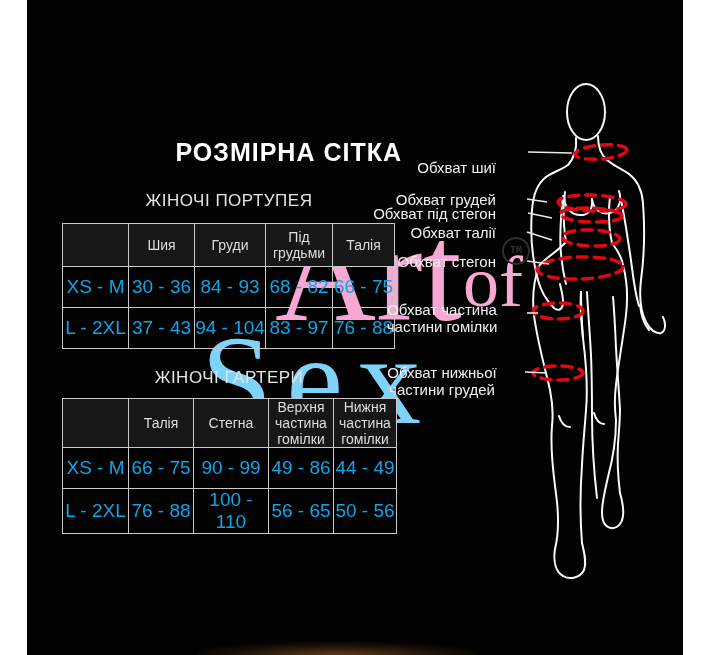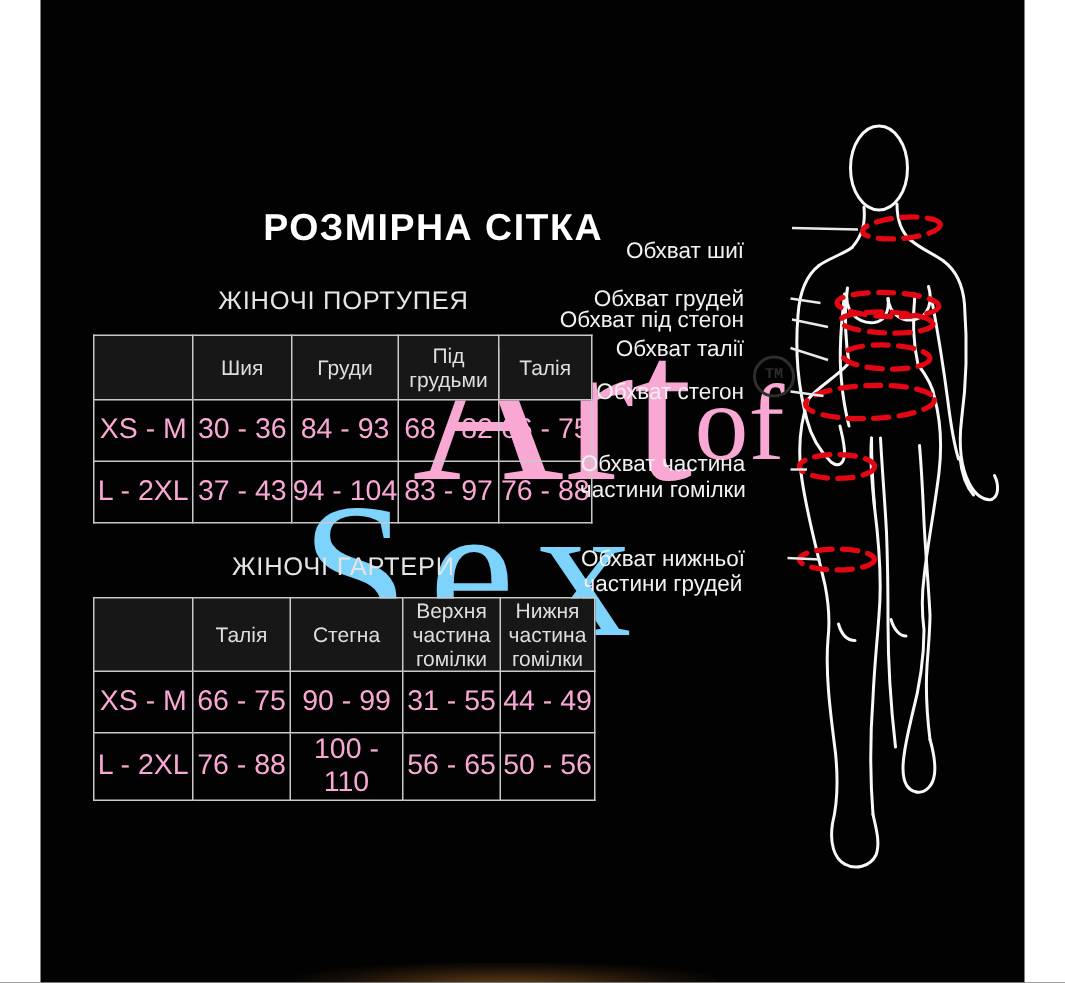--- a/index.html
+++ b/index.html
@@ -23,21 +23,21 @@
          color:#ffffff;font-size:25px;font-weight:bold;letter-spacing:1px;margin-top:20px;}
   .tbl-heading{position:absolute;z-index:3;width:334px;text-align:center;color:#e4e4e4;
          font-size:17px;letter-spacing:.5px;}
   #heading-1{left:35px;top:191px;}
   #heading-2{left:35px;top:368px;}
 
   table.size{position:absolute;z-index:3;left:35px;border-collapse:collapse;table-layout:fixed;}
   #table-1{top:223px;width:332px;}
   #table-2{top:398px;width:334px;}
   table.size td,table.size th{border:1.5px solid #c9c9c9;text-align:center;vertical-align:middle;
-         color:#f9a8d4;font-weight:normal;padding:0;}
+         color:#0ea5e9;font-weight:normal;padding:0;}
   table.size th{background:#171717;font-size:14px;line-height:1.15;color:#dedede;}
   table.size td{background:transparent;font-size:19px;}
   #table-1 th{height:42px;}
   #table-2 th{height:45px;}
   table.size td{height:40px;}
 
   .fig-label{position:absolute;z-index:3;color:#f1f1f1;font-size:15px;white-space:nowrap;}
   .fig-label.two-line{white-space:normal;width:112px;text-align:center;line-height:17px;}
   
   #lbl-neck{right:187px;top:159px;margin-left:46px;}
@@ -157,21 +157,21 @@
         <th></th>
         <th>Талія</th>
         <th>Стегна</th>
         <th>Верхня частина гомілки</th>
         <th>Нижня частина гомілки</th>
       </tr>
       <tr>
         <td>XS - M</td>
         <td>66 - 75</td>
         <td>90 - 99</td>
-        <td>31 - 55</td>
+        <td>49 - 86</td>
         <td>44 - 49</td>
       </tr>
       <tr>
         <td>L - 2XL</td>
         <td>76 - 88</td>
         <td>100 - 110</td>
         <td>56 - 65</td>
         <td>50 - 56</td>
       </tr>
     </tbody>

